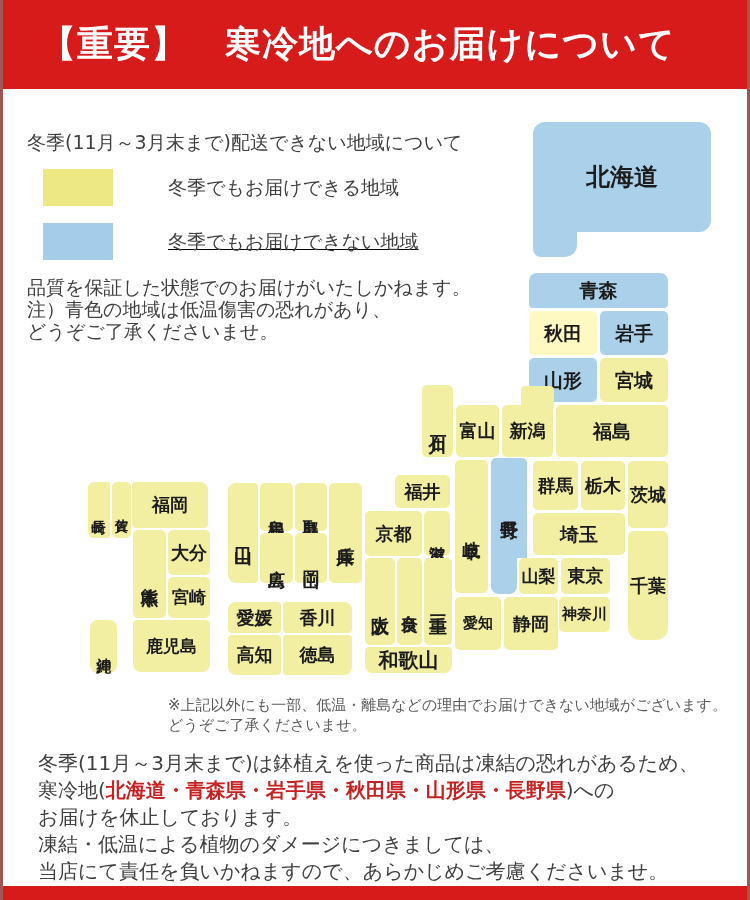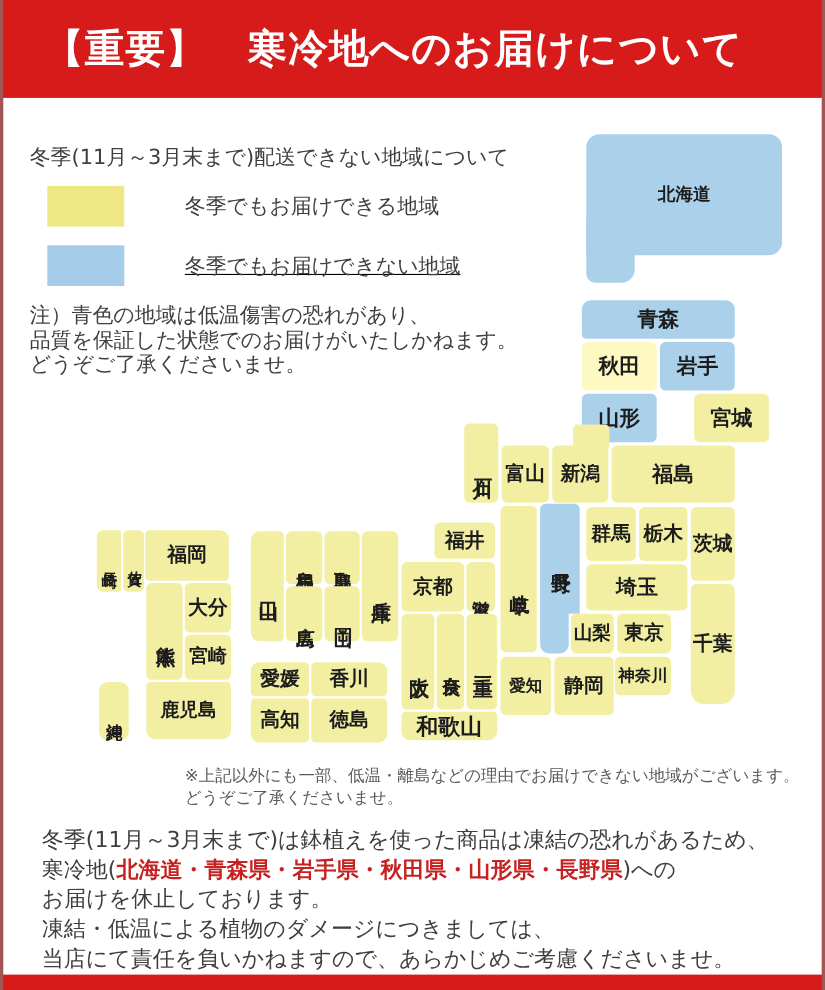--- a/index.html
+++ b/index.html
@@ -48,43 +48,43 @@
         <div class="legend-swatch" style="background: rgb(237, 232, 132);"></div>
         <div class="legend-label">冬季でもお届けできる地域</div>
       </div>
       <div class="legend-row" style="left: 43px; top: 223px; text-decoration: underline;">
         <div class="legend-swatch" style="background: rgb(165, 205, 233);"></div>
         <div class="legend-label">冬季でもお届けできない地域</div>
       </div>
     </div>
 
   <div class="abs note-block" style="left:27px;top:276px;" id="note1">
+      <div class="note-line">品質を保証した状態でのお届けがいたしかねます。</div>
       <div class="note-line">注）青色の地域は低温傷害の恐れがあり、</div>
-      <div class="note-line">品質を保証した状態でのお届けがいたしかねます。</div>
       <div class="note-line">どうぞご了承くださいませ。</div>
     </div>
 
   <div id="map">
       <div class="tile" style="left: 533px; top: 122px; width: 178px; height: 110px; background: rgb(170, 208, 234); border-radius: 12px 12px 12px 0px;">
-        <span style="font-size: 16px;">北海道</span>
+        <span style="font-size: 24px; font-family: Liberation Serif, serif;">北海道</span>
       </div>
       <div class="tile" style="left: 533px; top: 200px; width: 44px; height: 57px; background: rgb(170, 208, 234); border-radius: 0px 0px 12px 8px;"></div>
       <div class="tile" style="left: 529px; top: 273px; width: 139px; height: 35px; background: rgb(170, 208, 234); border-radius: 8px 8px 4px 4px;">
         <span>青森</span>
       </div>
       <div class="tile" style="left: 529px; top: 311px; width: 68px; height: 44px; background: #fef9c3;">
         <span>秋田</span>
       </div>
       <div class="tile" style="left: 600px; top: 311px; width: 68px; height: 44px; background: rgb(170, 208, 234);">
         <span>岩手</span>
       </div>
       <div class="tile" style="left: 529px; top: 358px; width: 68px; height: 44px; background: rgb(170, 208, 234);">
         <span>山形</span>
       </div>
-      <div class="tile" style="left: 600px; top: 358px; width: 68px; height: 44px; background: rgb(242, 239, 163); margin-left: 31px;">
+      <div class="tile" style="left: 600px; top: 358px; width: 68px; height: 44px; background: rgb(242, 239, 163);">
         <span>宮城</span>
       </div>
       <div class="tile" style="left: 521px; top: 386px; width: 33px; height: 22px; background: rgb(242, 239, 163); border-radius: 4px 4px 0px 0px;"></div>
       <div class="tile vert" style="left: 422px; top: 385px; width: 31px; height: 72px; background: rgb(242, 239, 163);">
         <span style="font-size: 18px;">石川</span>
       </div>
       <div class="tile" style="left: 456px; top: 405px; width: 43px; height: 52px; background: rgb(242, 239, 163);">
         <span style="font-size: 18px;">富山</span>
       </div>
       <div class="tile" style="left: 502px; top: 405px; width: 51px; height: 52px; background: rgb(242, 239, 163);">

